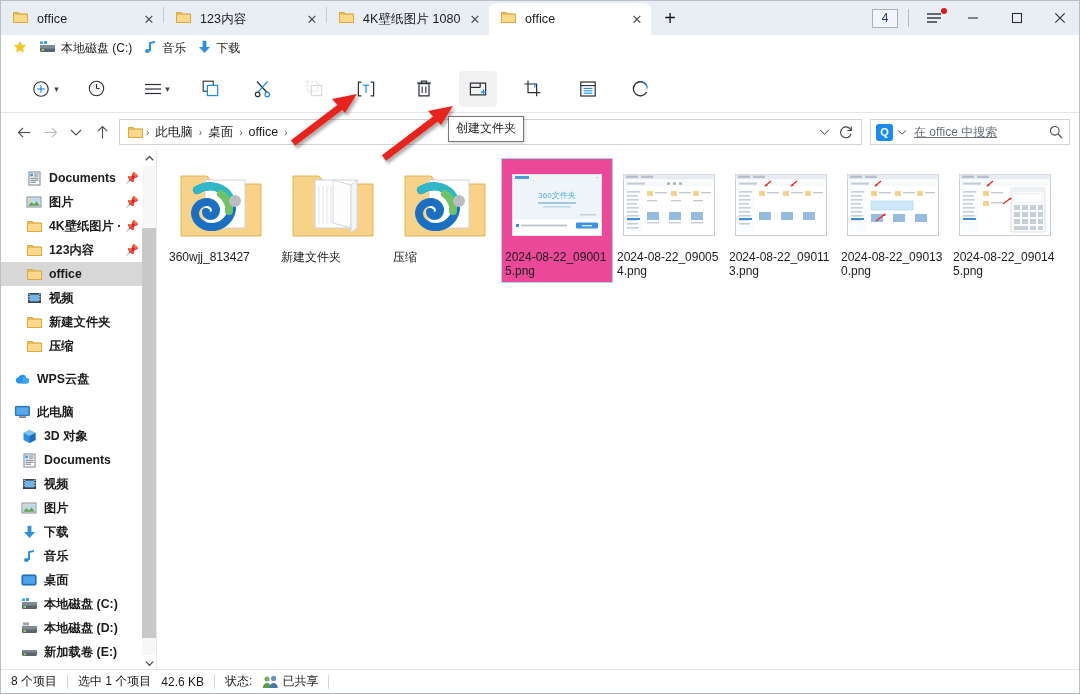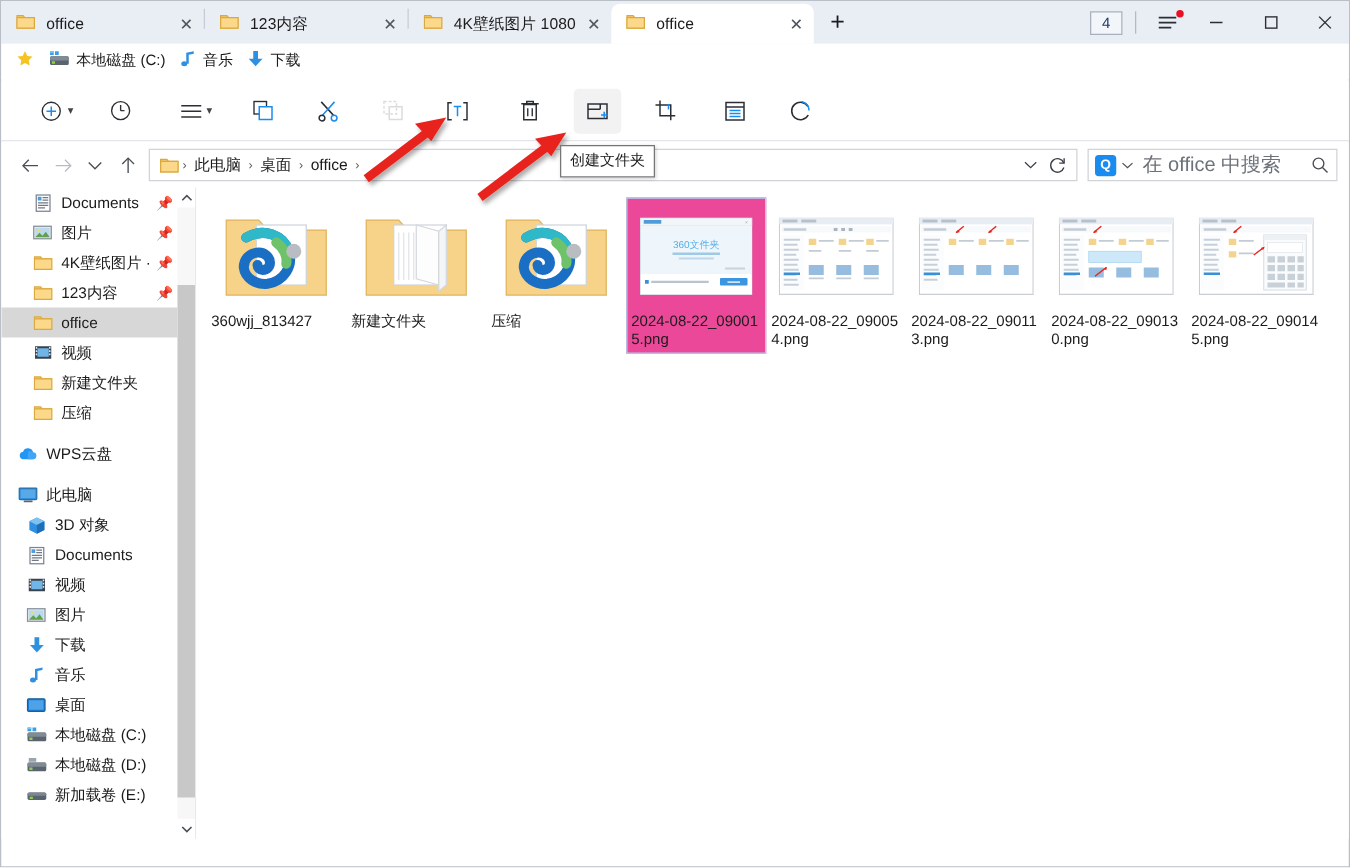--- a/index.html
+++ b/index.html
@@ -110,29 +110,29 @@
   .searchbox {
     height: 26px; width: 200px; margin-left: 8px;
     border: 1px solid #d0d3d8; background: #ffffff;
     display: flex; align-items: center; padding: 0 6px 0 5px;
   }
   .qlogo {
     width: 17px; height: 17px; border-radius: 3px; background: #1a8cf0;
     display: flex; align-items: center; justify-content: center;
     color: #fff; font-size: 11px; font-weight: bold; flex: 0 0 auto;
   }
-  .searchplaceholder { flex: 1 1 auto; font-size: 16px; color: #6c7279; margin-left: 7px; white-space: nowrap; }
+  .searchplaceholder { flex: 1 1 auto; font-size: 12px; color: #6c7279; margin-left: 7px; white-space: nowrap; text-decoration: underline; }
 
   
   .body { position: absolute; left: 0; top: 149px; width: 1080px; height: 521px; display: flex; }
   .sidebar {
     width: 156px; height: 521px; background: #ffffff; position: relative;
     border-right: 1px solid #e7e9ec; overflow: hidden;
   }
-  .navlist { position: absolute; left: 0; top: 0; width: 142px; }
+  .navlist { position: absolute; left: 0; top: 16px; width: 142px; font-weight: bold; }
   .navitem {
     height: 24px; display: flex; align-items: center; font-size: 12.3px; color: #1b1b1b;
     padding-left: 6px; white-space: nowrap; position: relative;
   }
   .navitem.sel { background: #d7d7d7; }
   .navitem .nicon { width: 18px; flex: 0 0 auto; display: flex; align-items: center; justify-content: center; margin-right: 6px; }
   .navitem .nlabel { overflow: hidden; }
   .navitem .pin { position: absolute; right: 4px; color: #8d9298; font-size: 11px; }
   .navgap { height: 9px; }
   .indent1 { padding-left: 24px; }
@@ -1029,20 +1029,38 @@
                 <path d="M52.8 23.4l-1.4 2.6-1.8-1.6z" fill="#e8241c"></path>
             </svg>
           </div>
           <div class="cap">2024-08-22_090145.png</div>
         </div>
 
       </div>
     </div>
   </div>
 
+  <div class="status">
+    <div class="seg">8 个项目</div>
+    <div class="divider"></div>
+    <div class="seg">选中 1 个项目</div>
+    <div class="seg">42.6 KB</div>
+    <div class="divider"></div>
+    <div class="seg">状态:</div>
+    <div class="seg" style="padding-right:3px;">
+      <svg width="17" height="14" viewBox="0 0 17 14">
+          <circle cx="5" cy="4" r="2.6" fill="#7fae5f"></circle>
+          <path d="M0.8 13c0-3 1.9-5 4.2-5s4.2 2 4.2 5z" fill="#5f9b46"></path>
+          <circle cx="11.6" cy="3.4" r="2.6" fill="#6b93c9"></circle>
+          <path d="M7.4 13c0-3 1.9-5 4.2-5s4.2 2 4.2 5z" fill="#4a76ad"></path>
+        </svg>
+    </div>
+    <div class="seg">已共享</div>
+    <div class="divider"></div>
+  </div>
 
   <svg class="arrowlayer" viewBox="0 0 1080 694">
     <defs>
       <filter id="ashadow" x="-30%" y="-30%" width="180%" height="180%">
         <feDropShadow dx="2" dy="3" stdDeviation="1.6" flood-color="#000" flood-opacity="0.32"></feDropShadow>
       </filter>
     </defs>
     <g filter="url(#ashadow)">
       <path d="M292 142 L346 101" stroke="#e8241c" stroke-width="7" stroke-linecap="butt"></path>
       <path d="M356 93 L331 98 L344 112 Z" fill="#e8241c"></path>

